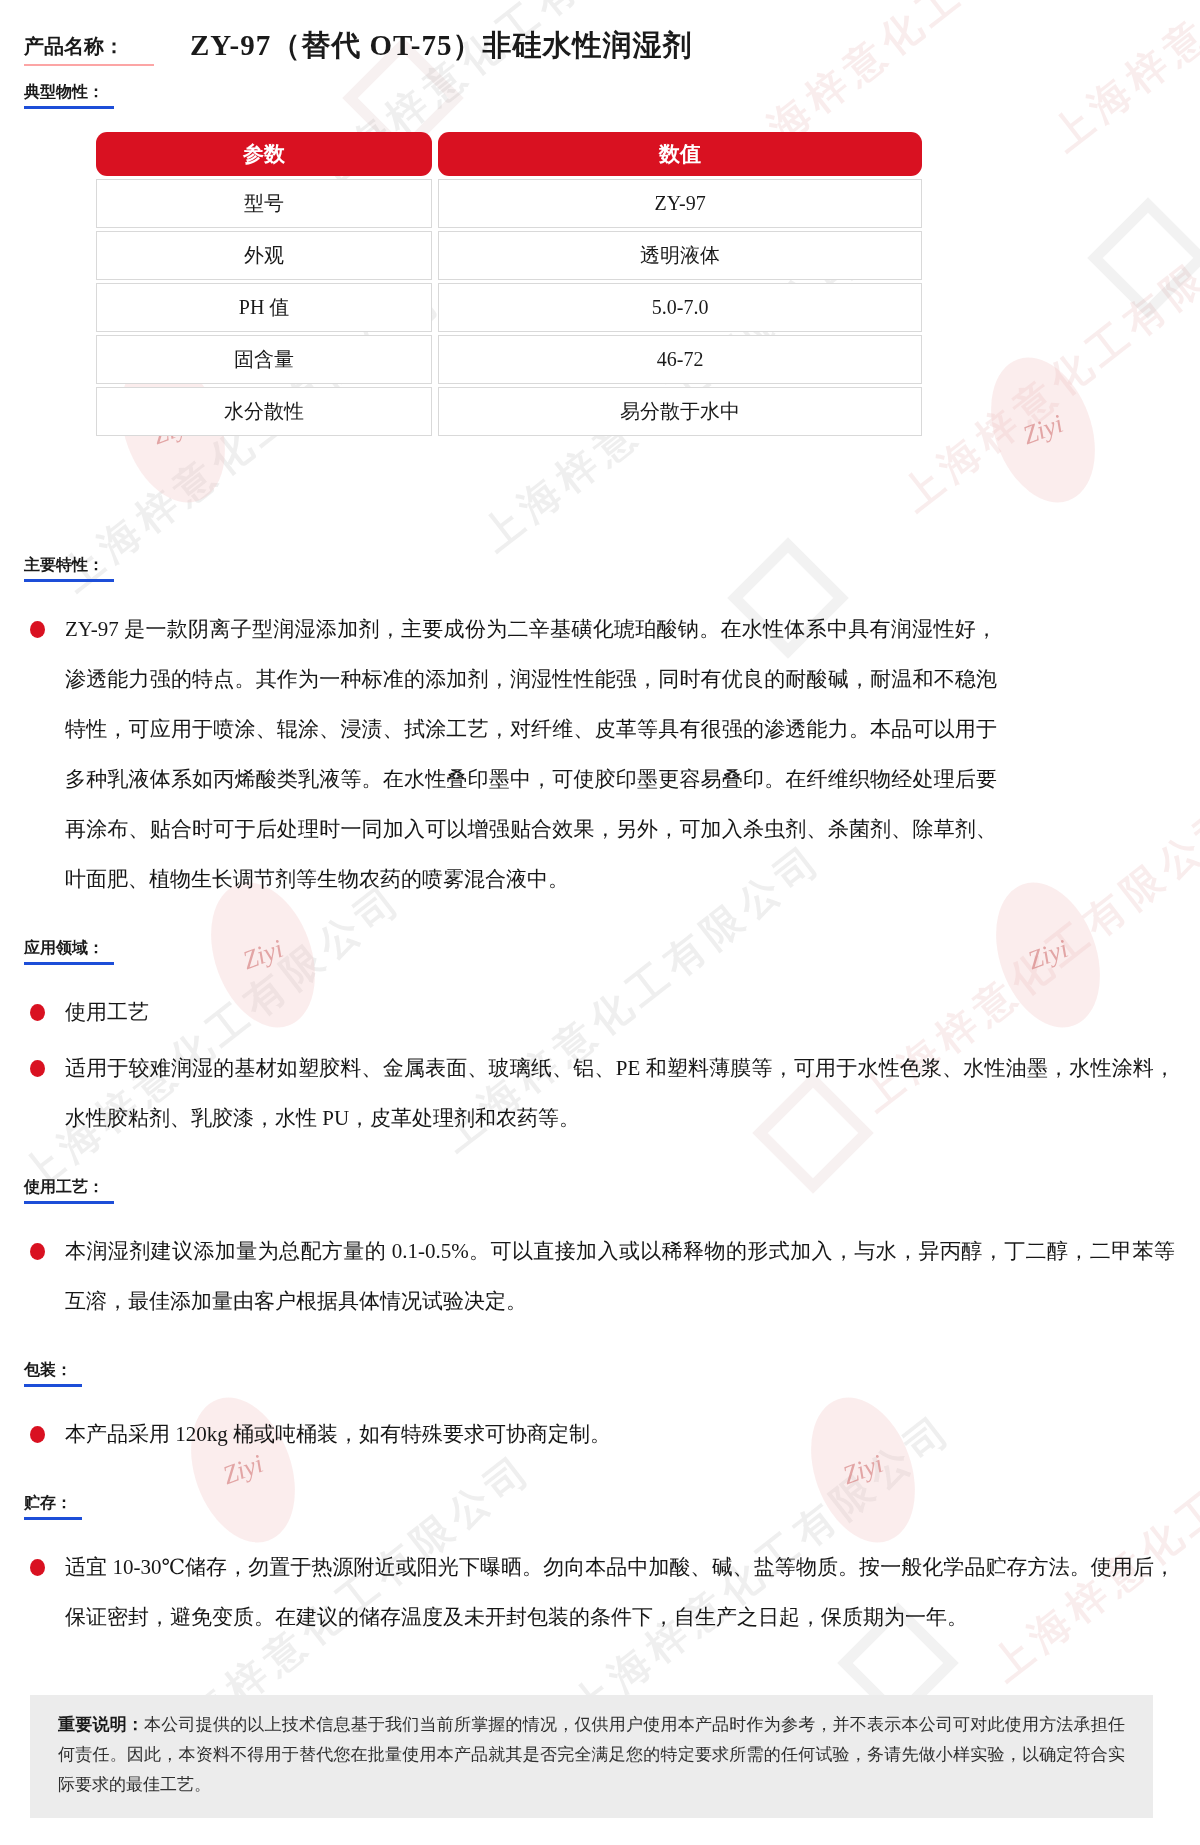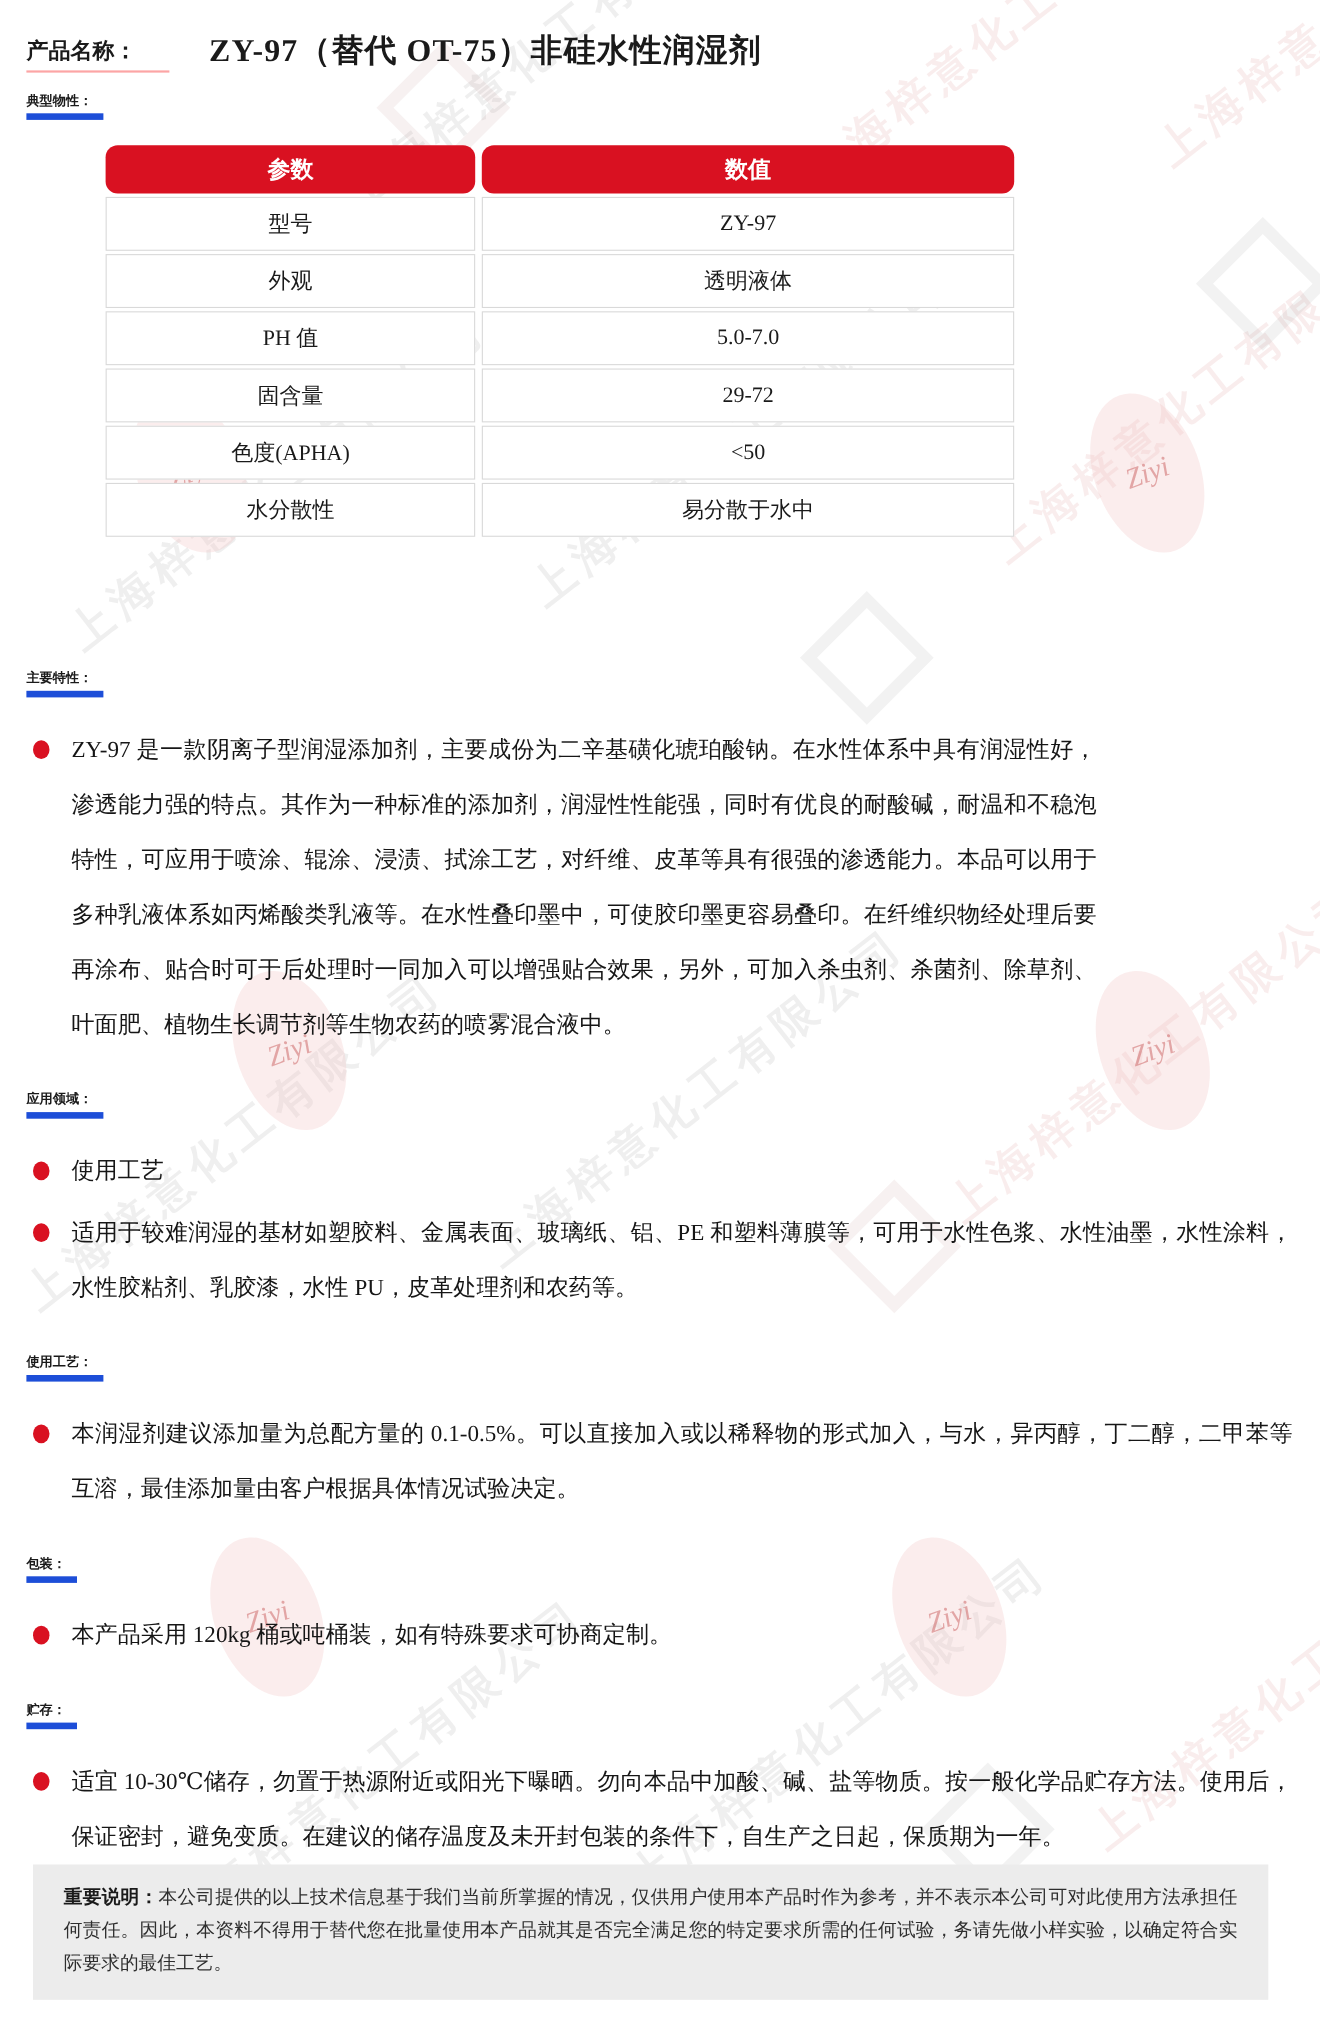--- a/index.html
+++ b/index.html
@@ -44,22 +44,22 @@
     vertical-align:bottom;
   }
   .doc-title {
     display:inline-block; margin-left:32px;
     font-weight:bold; font-size:29px; letter-spacing:1px;
     vertical-align:bottom;
   }
   .sec-h {
     display:inline-block;
     font-family:"Liberation Sans","DejaVu Sans",sans-serif;
-    font-weight:bold; font-size:12px;
-    border-bottom:6px solid #1d4ed8; padding:0 10px 3px 0;
+    font-weight:bold; font-size:16px;
+    border-bottom:3px solid #1d4ed8; padding:0 10px 3px 0;
   }
   
   table.props {
     border-collapse:separate; border-spacing:6px 3px;
     width:838px; margin:20px 0 0 66px;
     table-layout:fixed;
   }
   table.props th {
     background:#D91121; color:#ffffff;
     font-family:"Liberation Sans","DejaVu Sans",sans-serif;
@@ -152,25 +152,21 @@
         <tr>
           <td>外观</td>
           <td>透明液体</td>
         </tr>
         <tr>
           <td>PH 值</td>
           <td>5.0-7.0</td>
         </tr>
         <tr>
           <td>固含量</td>
-          <td>29-72</td>
-        </tr>
-        <tr>
-          <td>色度(APHA)</td>
-          <td>&lt;50</td>
+          <td>46-72</td>
         </tr>
         <tr>
           <td>水分散性</td>
           <td>易分散于水中</td>
         </tr>
       </tbody>
     </table>
 
     <div class="sec features">
       <h2 class="sec-h">主要特性：</h2>

